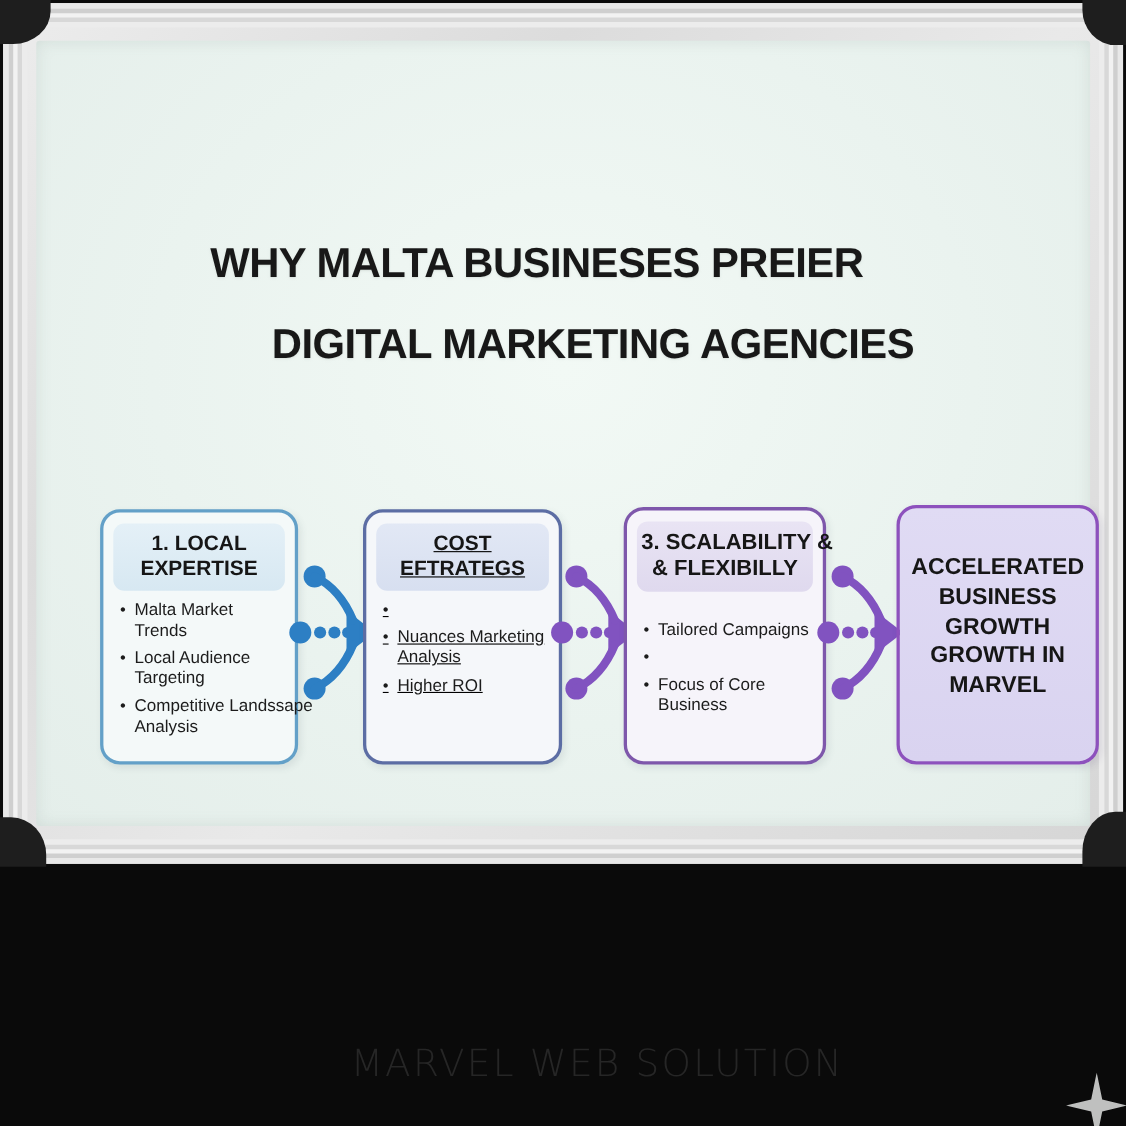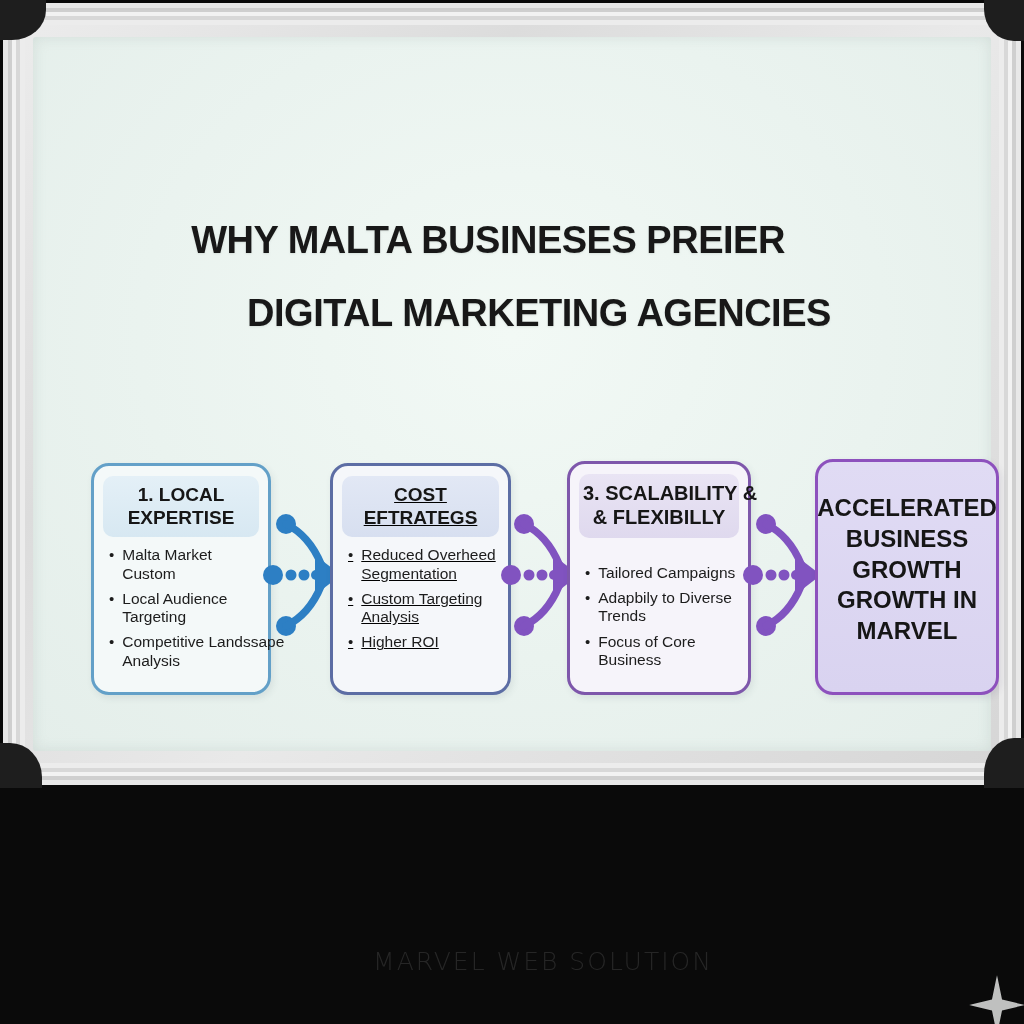--- a/index.html
+++ b/index.html
@@ -70,35 +70,35 @@
 
   
   .rbox {
     position: absolute; left: 782px; top: 422px; width: 184px; height: 236px;
     border: 3.5px solid #8d51bd; border-radius: 18px;
     background: linear-gradient(180deg, #e0dbf4 0%, #d9d3f0 100%);
     display: flex; flex-direction: column; justify-content: center; align-items: center;
     padding-bottom: 14px;
     box-shadow: 2px 3px 7px rgba(70,60,110,.12);
   }
-  .rbox div { font-weight: 700; font-size: 24px; line-height: 1.28; color: #161616; text-align: center; }
+  .rbox div { font-weight: 700; font-size: 21px; line-height: 1.28; color: #161616; text-align: center; }
 
   
   .arrow { position: absolute; top: 473px; width: 82px; height: 130px; }
   .arrow.a1 { left: 228px; color: #2d7fc4; }
   .arrow.a2 { left: 466px; color: #8153c0; }
   .arrow.a3 { left: 708px; color: #8153c0; }
   .arrow circle, .arrow polygon { fill: currentColor; }
   .arrow path { fill: none; stroke: currentColor; stroke-width: 7.5; stroke-linecap: round; }
 
   
   .brand {
     position: absolute; left: 510px; top: 910px; transform: translateX(-50%);
     font-family: "DejaVu Sans", "Liberation Sans", sans-serif;
-    font-weight: 200; font-size: 25px; letter-spacing: 2px; color: #262626;
+    font-weight: 200; font-size: 34px; letter-spacing: 2px; color: #262626;
     white-space: nowrap;
   }
 
   
   .sparkle {
     position: absolute; left: 936px; top: 938px; width: 56px; height: 60px;
     background: #fcfefd; opacity: .75; filter: blur(1.6px);
     clip-path: polygon(50% 0%, 59% 41%, 100% 50%, 59% 59%, 50% 100%, 41% 59%, 0% 50%, 41% 41%);
   }
 </style>
@@ -115,21 +115,21 @@
     <div class="fbox b1">
       <div class="chip">
         <span>1. LOCAL</span><br>
         <span>EXPERTISE</span>
       </div>
       <ul class="bullets">
         <li>
             <span class="dot">•</span>
           <span class="bl">
               <span>Malta Market</span>
-              <span>Custom</span>
+              <span>Trends</span>
             </span>
           </li>
         <li>
             <span class="dot">•</span>
           <span class="bl">
               <span>Local Audience</span>
               <span>Targeting</span>
             </span>
           </li>
         <li>
@@ -155,29 +155,25 @@
     </svg>
 
     <div class="fbox b2">
       <div class="chip">
         <span>COST</span><br>
         <span>EFTRATEGS</span>
       </div>
       <ul class="bullets">
         <li>
             <span class="dot">•</span>
-          <span class="bl">
-              <span>Reduced Overheed</span>
-              <span>Segmentation</span>
-            </span>
-          </li>
-        <li>
-            <span class="dot">•</span>
-          <span class="bl">
-              <span>Custom Targeting</span>
+          </li>
+        <li>
+            <span class="dot">•</span>
+          <span class="bl">
+              <span>Nuances Marketing</span>
               <span>Analysis</span>
             </span>
           </li>
         <li>
             <span class="dot">•</span>
           <span class="bl">
               <span>Higher ROI</span>
               <span></span>
             </span>
           </li>
@@ -204,24 +200,20 @@
       <ul class="bullets">
         <li>
             <span class="dot">•</span>
           <span class="bl">
               <span>Tailored Campaigns</span>
               <span></span>
             </span>
           </li>
         <li>
             <span class="dot">•</span>
-          <span class="bl">
-              <span>Adapbily to Diverse</span>
-              <span>Trends</span>
-            </span>
           </li>
         <li>
             <span class="dot">•</span>
           <span class="bl">
               <span>Focus of Core</span>
               <span>Business</span>
             </span>
           </li>
       </ul>
     </div>

